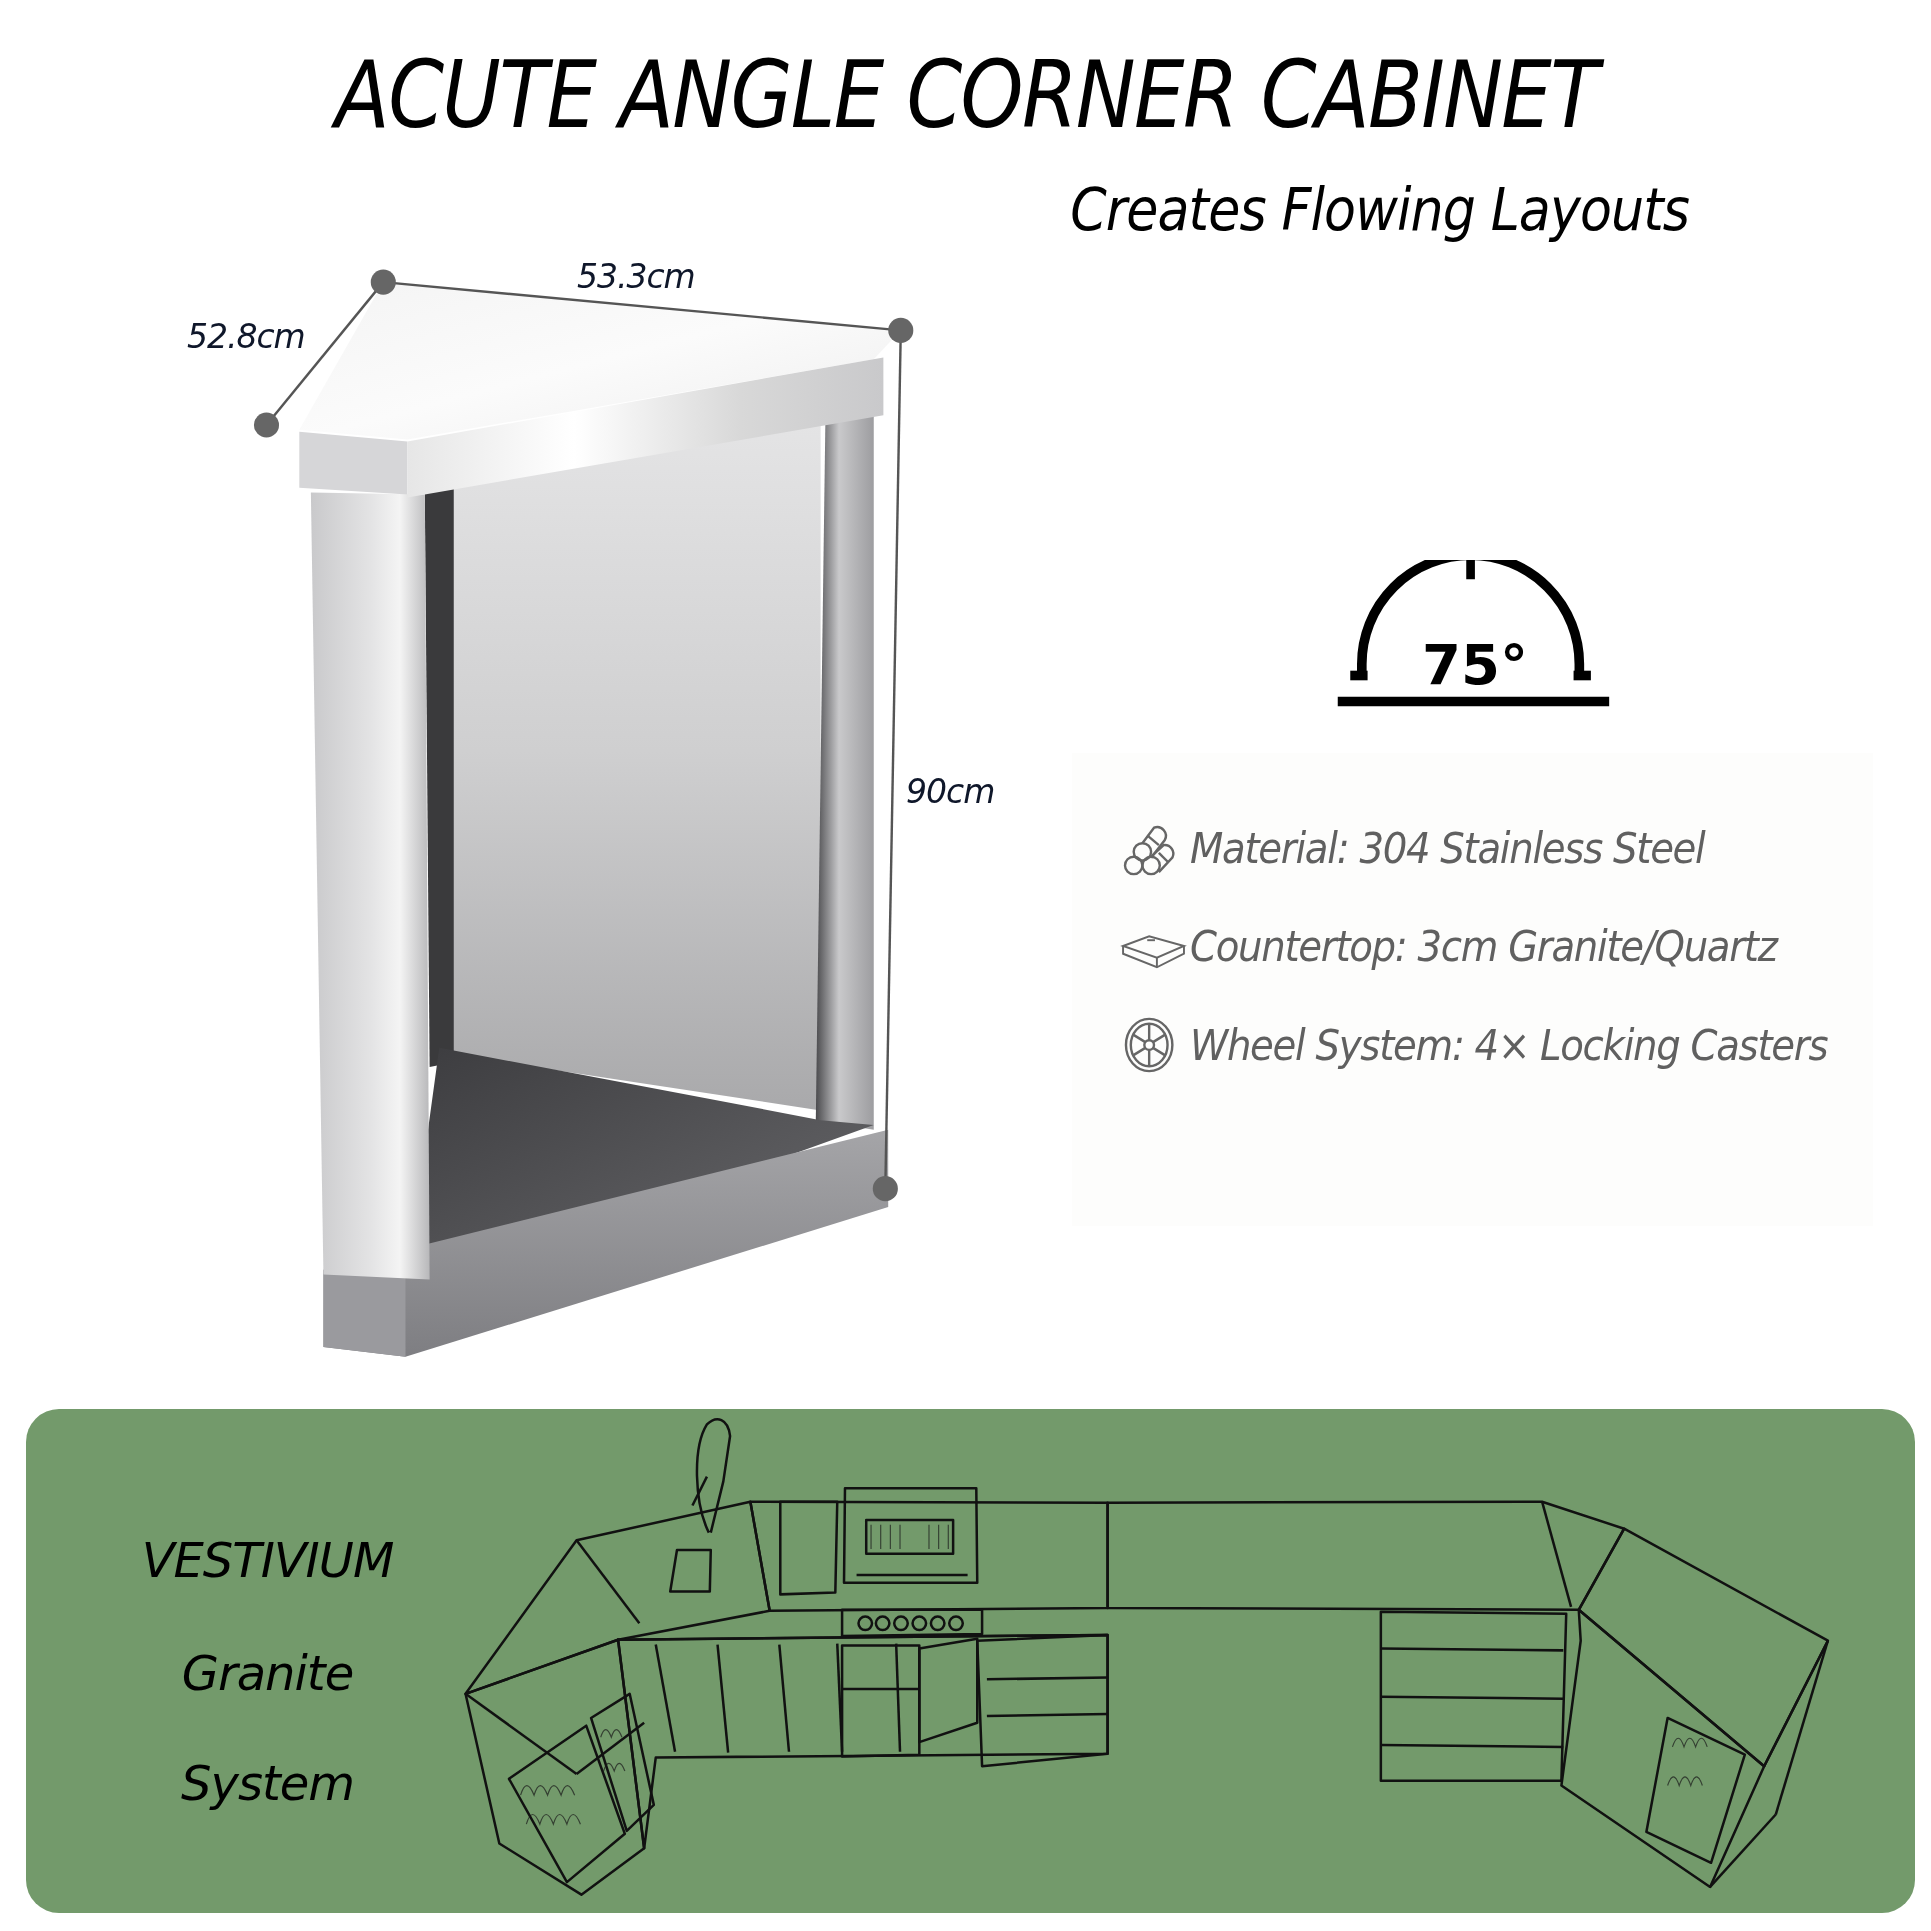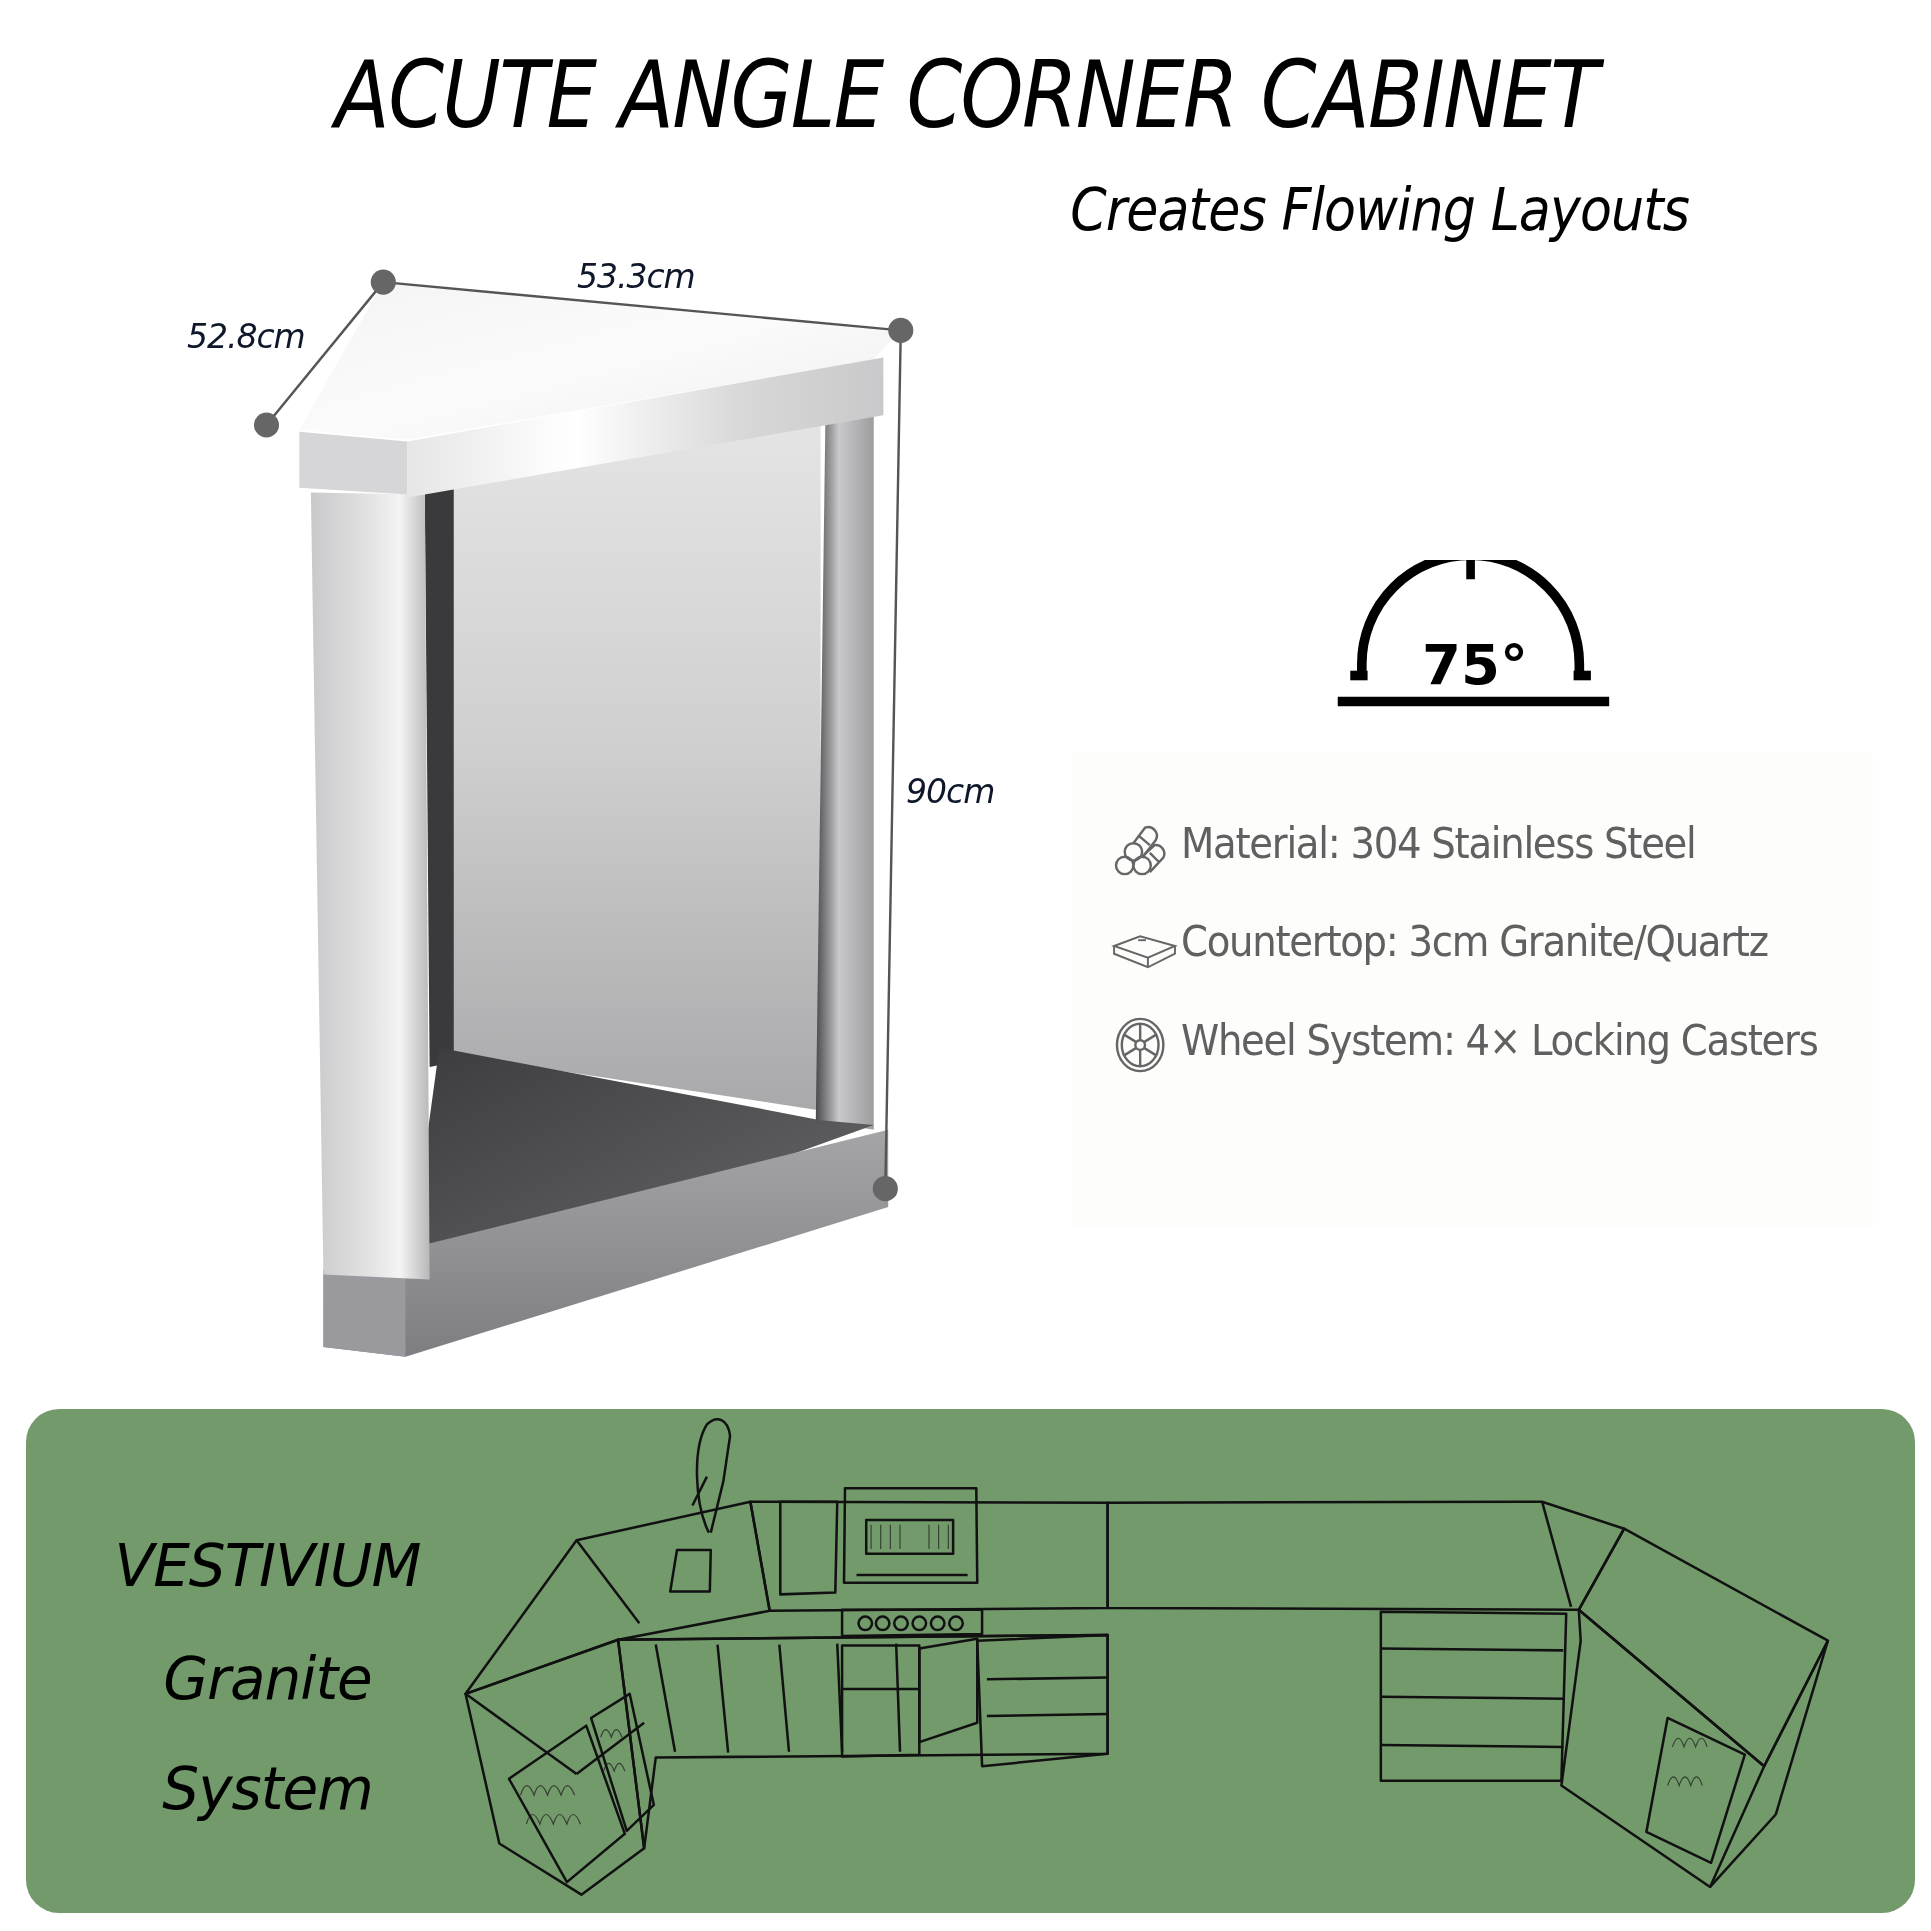--- a/index.html
+++ b/index.html
@@ -29,36 +29,36 @@
   .angle-text {
     position: absolute; left: 1417px; top: 632px; width: 116px; text-align: center;
     font-family: "DejaVu Sans", sans-serif; font-weight: bold; font-size: 56px; color: #000;
   }
 
   .features {
     position: absolute; left: 1072px; top: 753px; width: 801px; height: 473px;
     background: #fdfdfc;
   }
   .feature {
-    position: absolute; left: 39px; height: 58px; display: flex; align-items: flex-start;
+    position: absolute; left: 48px; height: 58px; display: flex; align-items: center; font-style: italic;
   }
   .feature-icon { width: 68px; height: 58px; flex: 0 0 68px; }
   .feature-text {
     font-family: "DejaVu Sans", sans-serif; font-size: 42px; color: #606060;
     letter-spacing: -1.4px; white-space: nowrap; margin-left: 1.9px;
     transform: scaleX(0.92); transform-origin: left center;
   }
 
   .banner {
     position: absolute; left: 26px; top: 1409px; width: 1889px; height: 504px;
     background: #739a6b; border-radius: 33px; overflow: hidden;
   }
   .brand {
     position: absolute; left: 0; width: 483px; text-align: center;
-    font-family: "DejaVu Sans", sans-serif; font-style: italic; font-size: 58px; color: #000;
+    font-family: "DejaVu Sans", sans-serif; font-style: italic; font-size: 48px; color: #000;
     letter-spacing: -1px;
   }
   .kitchen-art { position: absolute; left: 0; top: 0; }
 </style>
 </head>
 <body>
 
 <div class="title">ACUTE ANGLE CORNER CABINET</div>
 <div class="subtitle">Creates Flowing Layouts</div>
 

